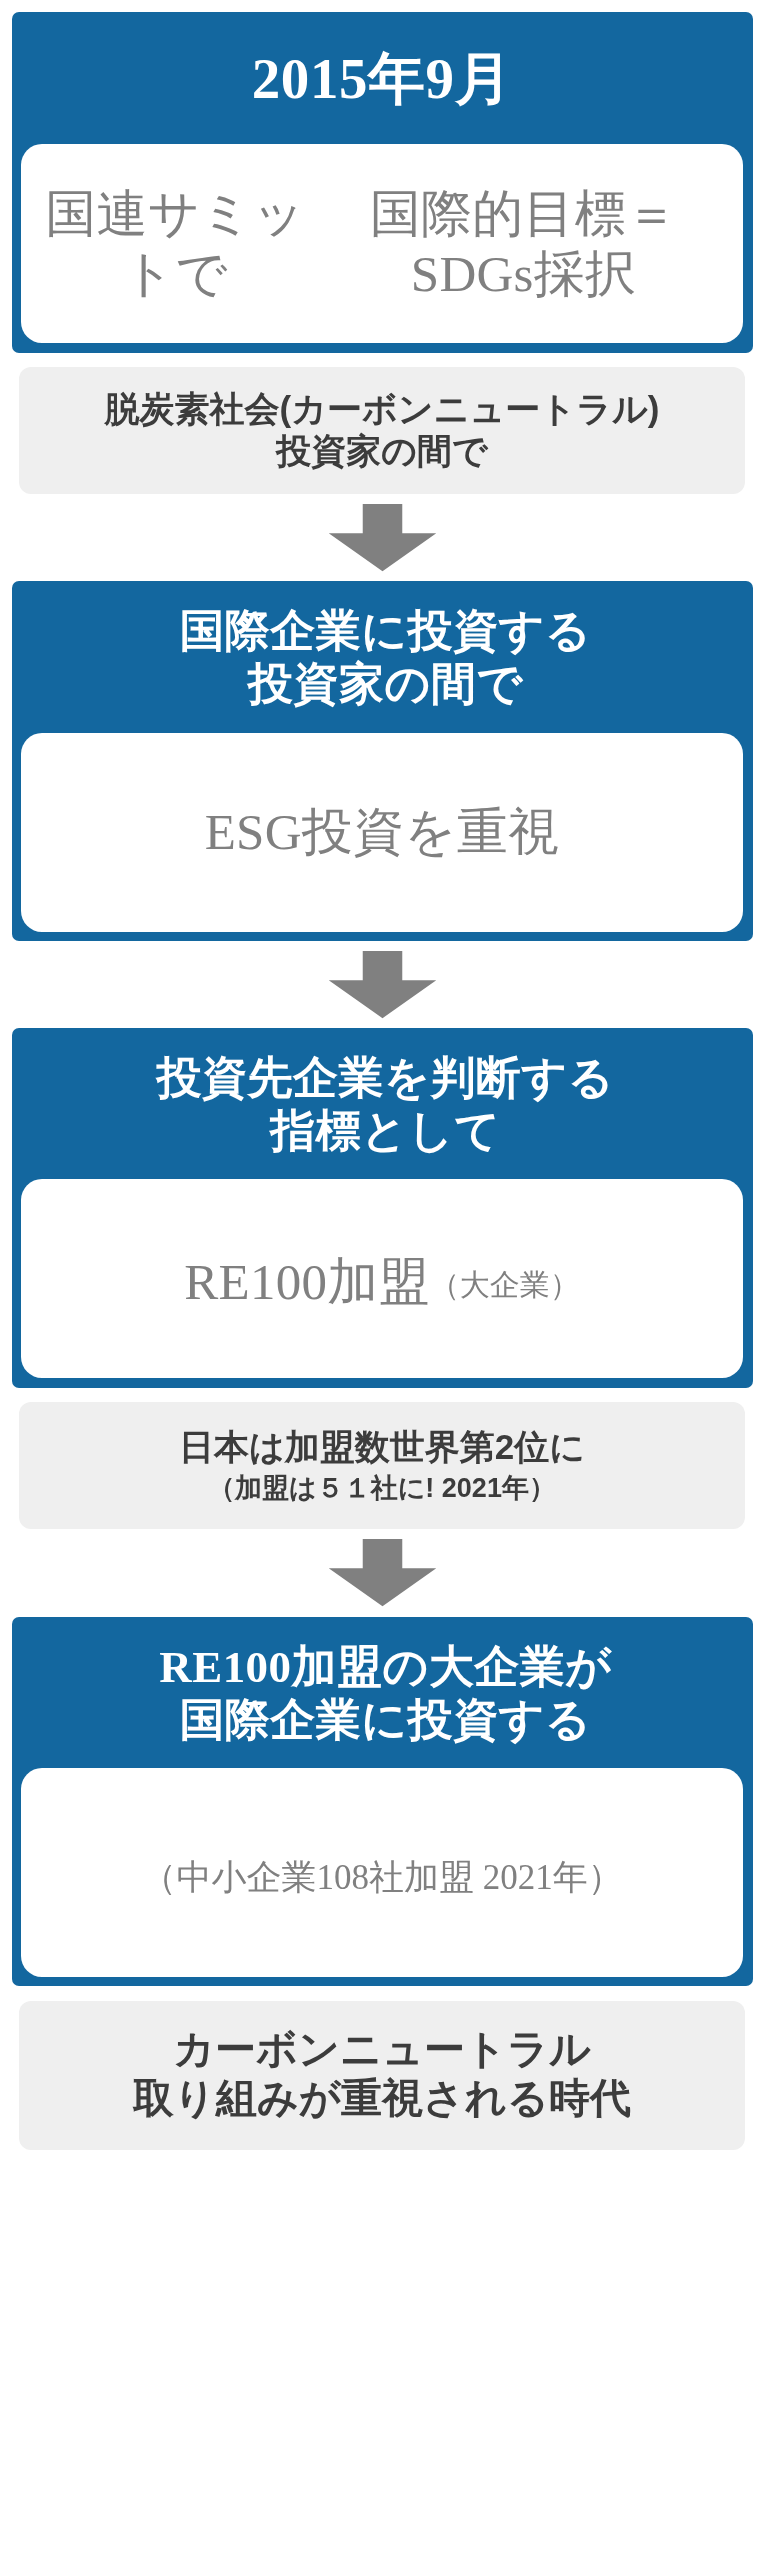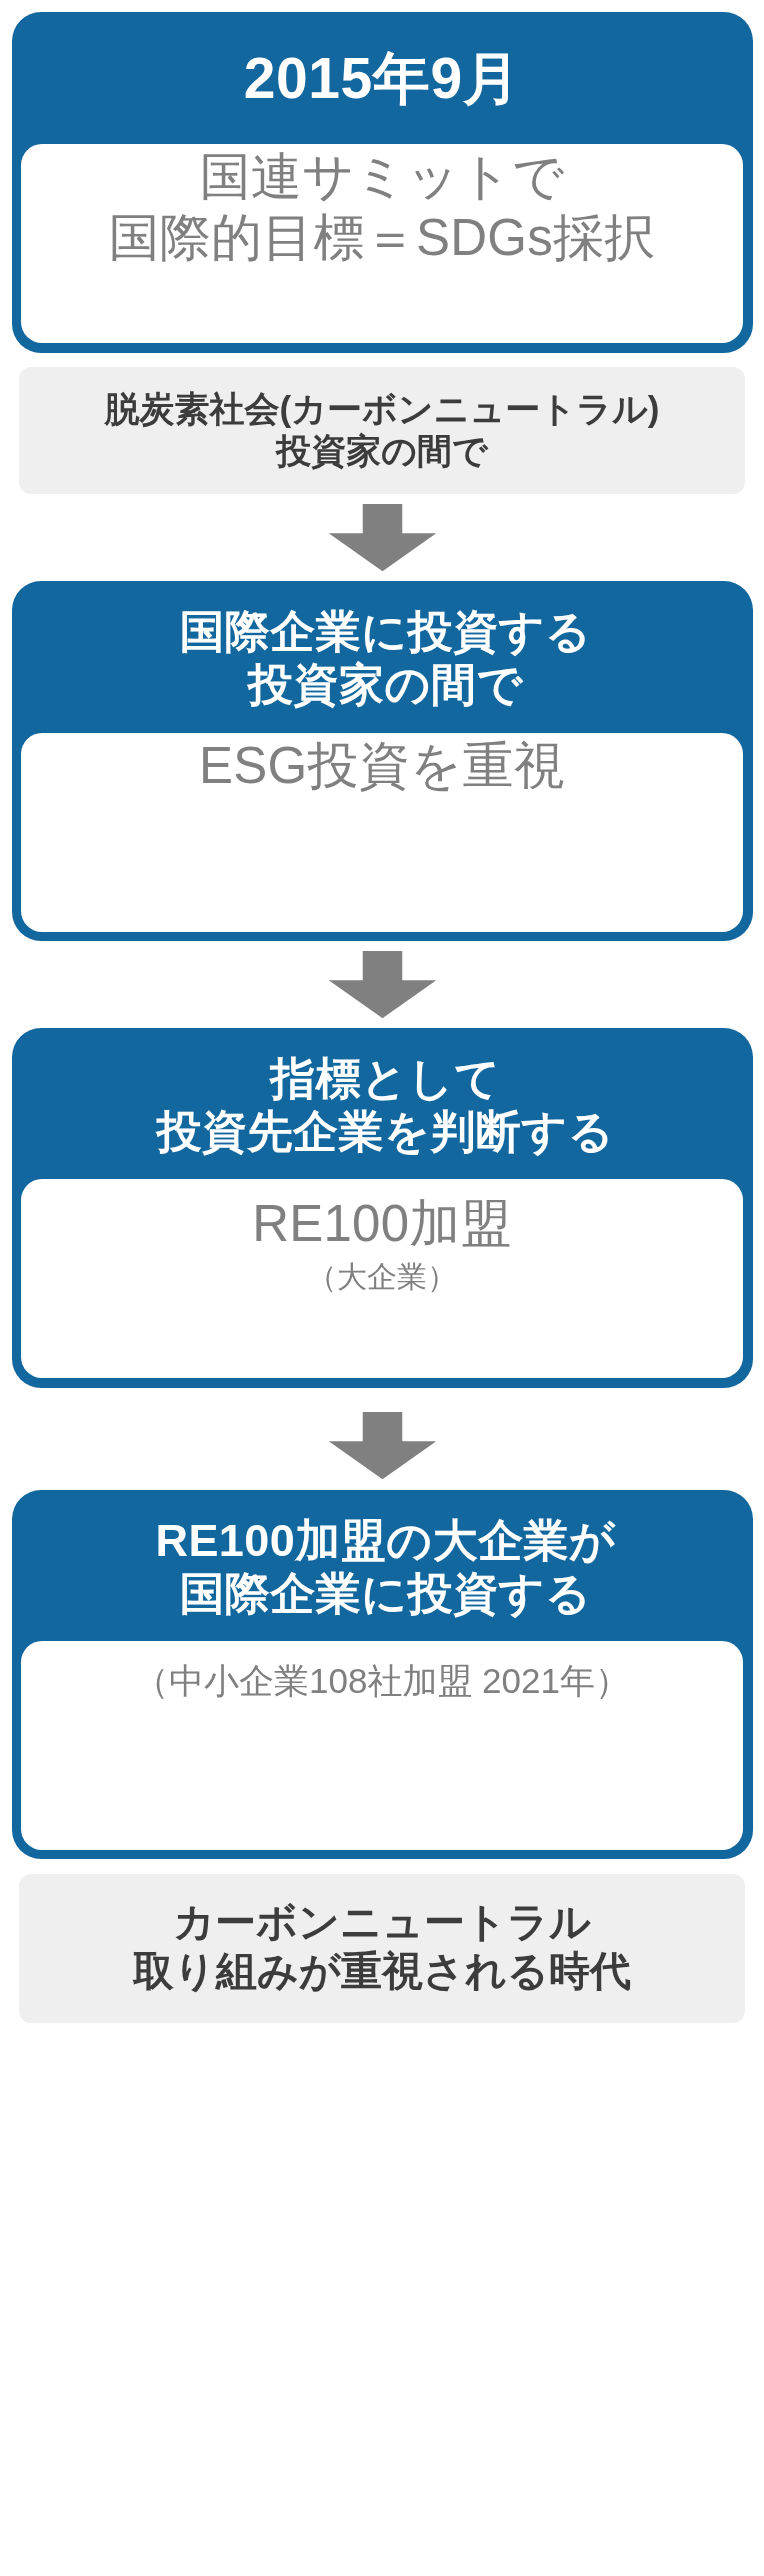--- a/index.html
+++ b/index.html
@@ -21,23 +21,24 @@
     padding: 12px 12px 0 12px;
     display: flex;
     flex-direction: column;
     align-items: center;
   }
 
   
   .card {
     width: 741px;
     background: #13679F;
-    border-radius: 29px;
+    border-radius: 7px;
     overflow: hidden;
     flex: none;
+    font-family: Liberation Serif, serif;
   }
 
   .card-head {
     color: #ffffff;
     font-weight: bold;
     text-align: center;
     line-height: 1.18;
     letter-spacing: 0.01em;
     padding: 24px 12px 21px 19px;
   }
@@ -45,21 +46,22 @@
   .card-head.big   { font-size: 57px; padding: 33px 19px 32px 19px; }
   .card-head.mid   { font-size: 45px; }
 
   .card-body {
     background: #ffffff;
     border-radius: 21px;
     margin: 0 9.6px 9.6px 9.6px;
     text-align: center;
     color: #808080;
     display: flex;
-    flex-direction: column;
+    flex-direction: row;
+    justify-content: center;
     align-items: center;
   }
 
   .body-main {
     font-size: 51px;
     font-weight: normal;
     line-height: 1.18;
     color: #808080;
     letter-spacing: 0.005em;
   }
@@ -146,31 +148,35 @@
   </div>
 
   <div class="arrow">
     <svg viewBox="0 0 140 86" xmlns="http://www.w3.org/2000/svg" aria-hidden="true">
       <polygon points="45,0 95,0 95,37 138,37 70,85 2,37 45,37" fill="#808080"></polygon>
     </svg>
   </div>
 
   <div class="card" style="background: rgb(19, 103, 159);">
     <div class="card-head mid">
+      <div>投資先企業を判断する</div>
       <div>指標として</div>
-      <div>投資先企業を判断する</div>
     </div>
     <div class="card-body body-h3" style="background: #ffffff;">
       <div class="body-main" style="color: rgb(128, 128, 128);">RE100加盟</div>
       <div class="body-sub" style="color: rgb(128, 128, 128);">（大企業）</div>
     </div>
   </div>
 
   <div class="gap-md"></div>
 
+  <div class="note tall" style="background: rgb(239, 239, 239); color: rgb(60, 60, 60);">
+    <span class="l1">日本は加盟数世界第2位に</span>
+    <span class="sub">（加盟は５１社に! 2021年）</span>
+  </div>
 
   <div class="arrow">
     <svg viewBox="0 0 140 86" xmlns="http://www.w3.org/2000/svg" aria-hidden="true">
       <polygon points="45,0 95,0 95,37 138,37 70,85 2,37 45,37" fill="#808080"></polygon>
     </svg>
   </div>
 
   <div class="card" style="background: rgb(19, 103, 159);">
     <div class="card-head mid">
       <div>RE100加盟の大企業が</div>

